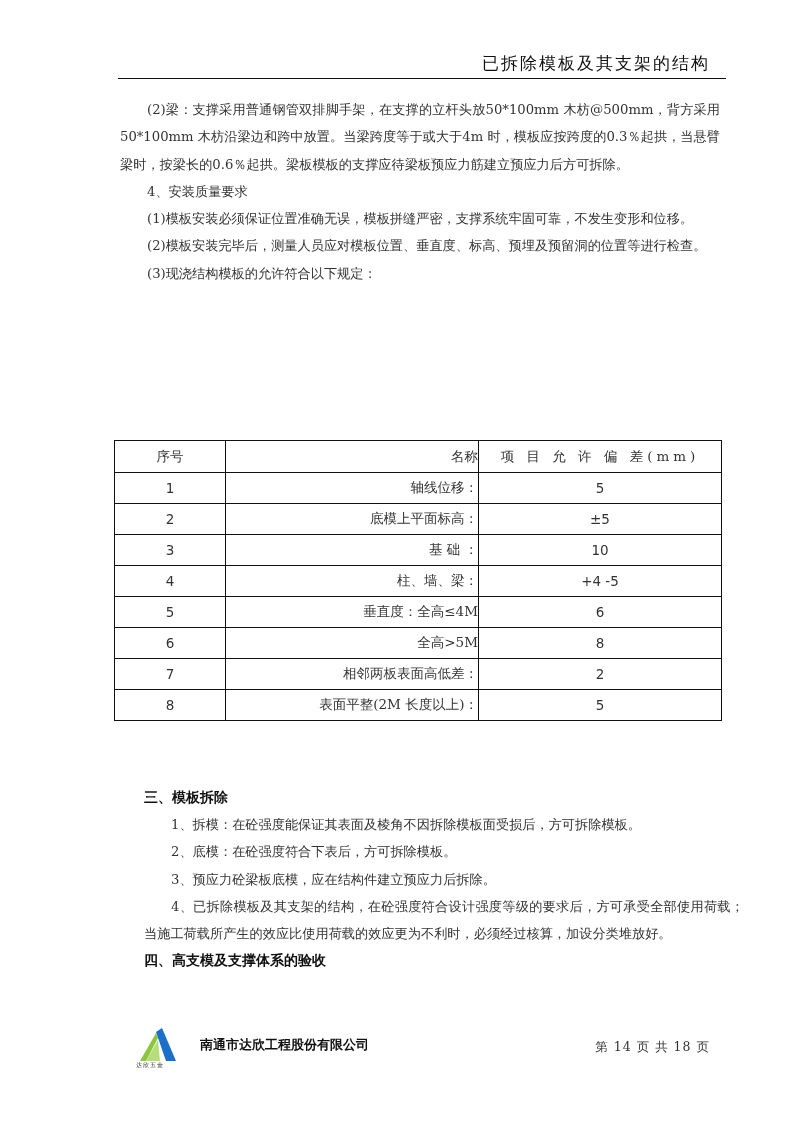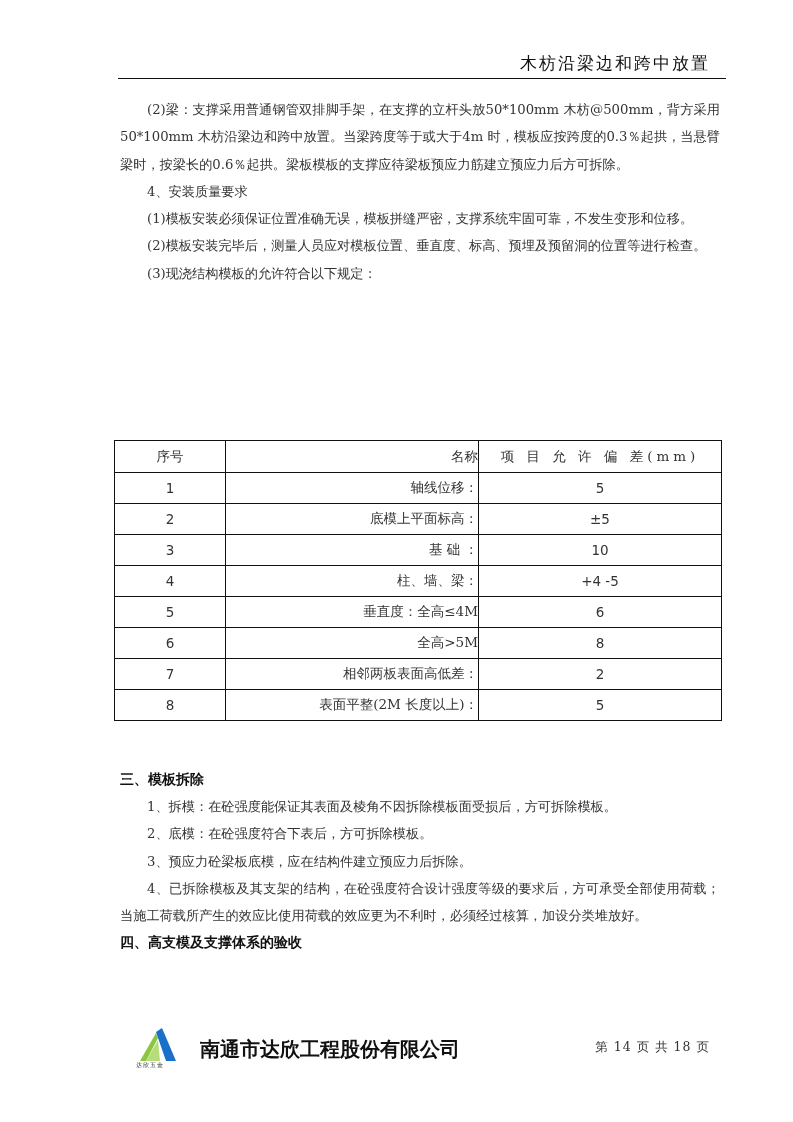--- a/index.html
+++ b/index.html
@@ -17,30 +17,30 @@
   td, th { border:1px solid #111; height:30px; padding:0; text-align:center;
            font-size:13.5px; font-weight:normal; color:#333; }
   th { height:31px; }
   .c1 { width:110px; font-family:"DejaVu Sans","Liberation Sans",sans-serif; }
   .c2 { width:252px;text-align:right; }
   .c3 { width:242px; font-family:"DejaVu Sans","Liberation Sans",sans-serif; }
   .hdr3 { letter-spacing:4px; font-family:"DejaVu Serif",serif; }
   .sec { position:absolute; left:120px; width:600px; }
   .h { font-size:14px; font-weight:bold; color:#111; margin:0; line-height:27px; font-family:"DejaVu Sans","Liberation Sans",sans-serif; }
   .footer-logo { position:absolute; left:138px; top:1028px; width:40px; height:40px; }
-  .footer-company { position:absolute; left:200px; top:1036px; font-size:20px; font-weight:bold;
+  .footer-company { position:absolute; left:200px; top:1036px; font-size:13px; font-weight:bold;
          font-family:"DejaVu Sans","Liberation Sans",sans-serif; color:#111; }
   .footer-page { position:absolute; left:580px; top:1039px; width:130px; text-align:right;
          font-size:12.5px; color:#333; letter-spacing:1px; }
   .logo-caption { position:absolute; left:136px; top:1061px; font-size:6px; color:#222; letter-spacing:1px; }
 </style>
 </head>
 <body>
 
-<div class="header-title">木枋沿梁边和跨中放置</div>
+<div class="header-title">已拆除模板及其支架的结构</div>
 <div class="header-rule"></div>
 
 <div class="body">
   <p class="p indent">(2)梁：支撑采用普通钢管双排脚手架，在支撑的立杆头放50*100mm 木枋@500mm，背方采用50*100mm 木枋沿梁边和跨中放置。当梁跨度等于或大于4m 时，模板应按跨度的0.3％起拱，当悬臂梁时，按梁长的0.6％起拱。梁板模板的支撑应待梁板预应力筋建立预应力后方可拆除。</p>
   <p class="p indent">4、安装质量要求</p>
   <p class="p indent">(1)模板安装必须保证位置准确无误，模板拼缝严密，支撑系统牢固可靠，不发生变形和位移。</p>
   <p class="p indent">(2)模板安装完毕后，测量人员应对模板位置、垂直度、标高、预埋及预留洞的位置等进行检查。</p>
   <p class="p indent">(3)现浇结构模板的允许符合以下规定：</p>
 </div>
 
@@ -91,21 +91,21 @@
       </tr>
       <tr>
         <td class="c1">8</td>
         <td class="c2">表面平整(2M 长度以上)：</td>
         <td class="c3">5</td>
       </tr>
     </tbody>
   </table>
 </div>
 
-<div class="sec" style="top:766px;">
+<div class="sec" style="top:784px;margin-left:24px;">
   <p class="h">三、模板拆除</p>
   <p class="p indent">1、拆模：在砼强度能保证其表面及棱角不因拆除模板面受损后，方可拆除模板。</p>
   <p class="p indent">2、底模：在砼强度符合下表后，方可拆除模板。</p>
   <p class="p indent">3、预应力砼梁板底模，应在结构件建立预应力后拆除。</p>
   <p class="p indent">4、已拆除模板及其支架的结构，在砼强度符合设计强度等级的要求后，方可承受全部使用荷载；当施工荷载所产生的效应比使用荷载的效应更为不利时，必须经过核算，加设分类堆放好。</p>
   <p class="h">四、高支模及支撑体系的验收</p>
 </div>
 
 <div class="footer-logo">
   <svg width="40" height="34" viewBox="0 0 40 34">

